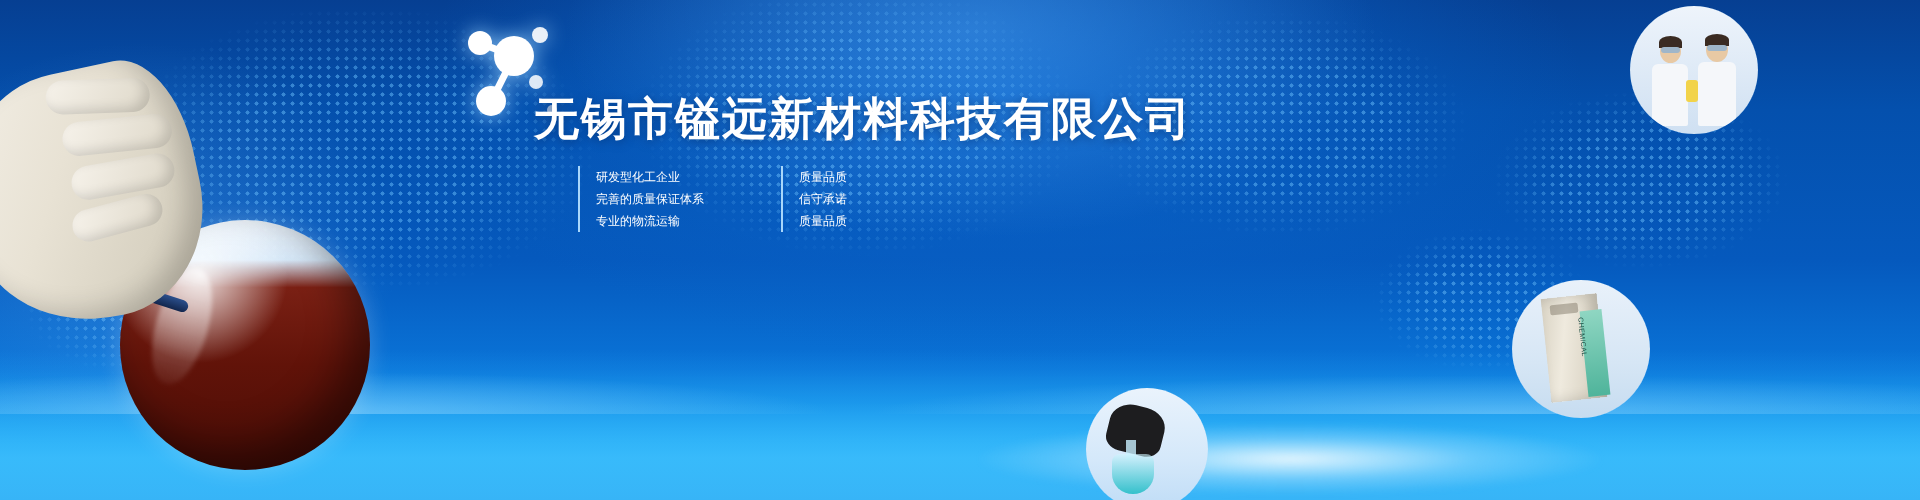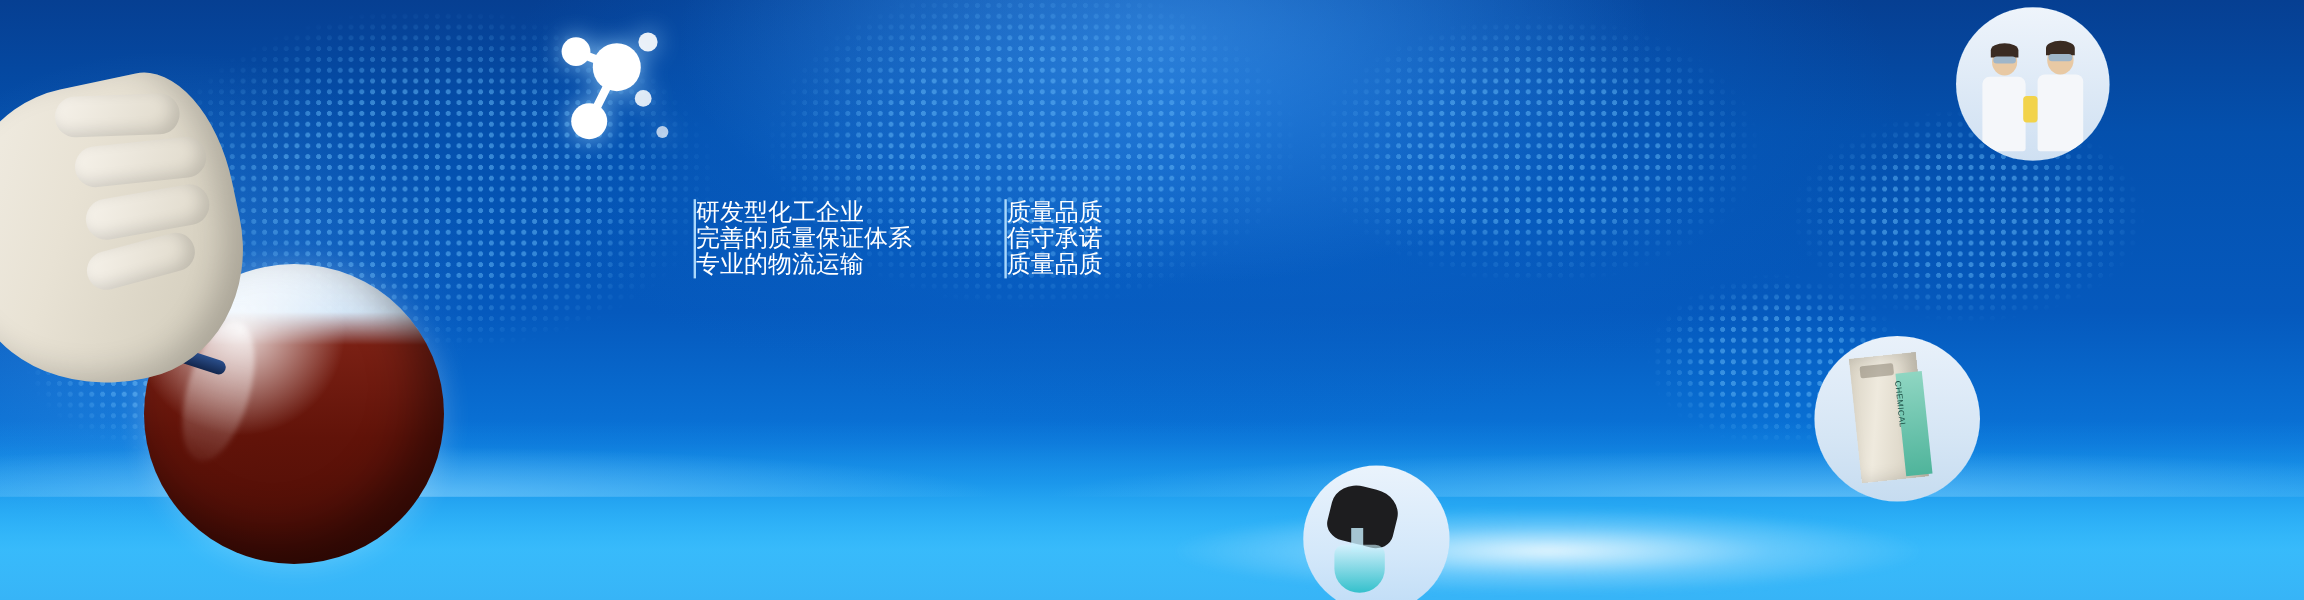--- a/index.html
+++ b/index.html
@@ -63,22 +63,22 @@
   .title{
     position:absolute;left:534px;top:94px;
     font-size:45px;line-height:50px;font-weight:bold;color:#ffffff;
     letter-spacing:2px;white-space:nowrap;
     text-shadow:0 2px 10px rgba(0,40,100,.55);
   }
 
   
   .slogans{position:absolute;left:578px;top:166px;display:flex;align-items:flex-start;}
   .slogan-col{
-    border-left:2px solid #a9d7fb;
-    color:#ffffff;font-size:20px;line-height:22px;white-space:nowrap;font-family:Liberation Serif, serif;
+    padding-left:16px;border-left:2px solid #a9d7fb;
+    color:#ffffff;font-size:12px;line-height:22px;white-space:nowrap;font-family:Liberation Serif, serif;
   }
   .slogan-col .ln{display:block;}
   .gap-a{margin-left:32px;}
   .gap-b{margin-left:77px;}
 
   
   .bubble{position:absolute;border-radius:50%;overflow:hidden;}
   .bubble .halo{
     position:absolute;inset:-22%;border-radius:50%;
     background:radial-gradient(circle at 50% 45%,rgba(255,255,255,.55) 0%,rgba(150,210,255,.30) 48%,rgba(150,210,255,0) 72%);
@@ -178,20 +178,21 @@
       <line x1="62" y1="34" x2="40" y2="78" stroke="#ffffff" stroke-width="7" stroke-linecap="round"></line>
       <circle cx="62" cy="34" r="20" fill="#ffffff"></circle>
       <circle cx="28" cy="21" r="12" fill="#ffffff"></circle>
       <circle cx="39" cy="79" r="15" fill="#ffffff"></circle>
       <circle cx="88" cy="13" r="8" fill="#ffffff" opacity=".9"></circle>
       <circle cx="84" cy="60" r="7" fill="#ffffff" opacity=".85"></circle>
       <circle cx="100" cy="88" r="5" fill="#ffffff" opacity=".7"></circle>
     </svg>
   </div>
 
+  <div class="title">无锡市镒远新材料科技有限公司</div>
 
   <div class="slogans">
 
     <div class="slogan-col">
       <span class="ln">研发型化工企业</span>
       <span class="ln">完善的质量保证体系</span>
       <span class="ln">专业的物流运输</span>
     </div>
 
 

